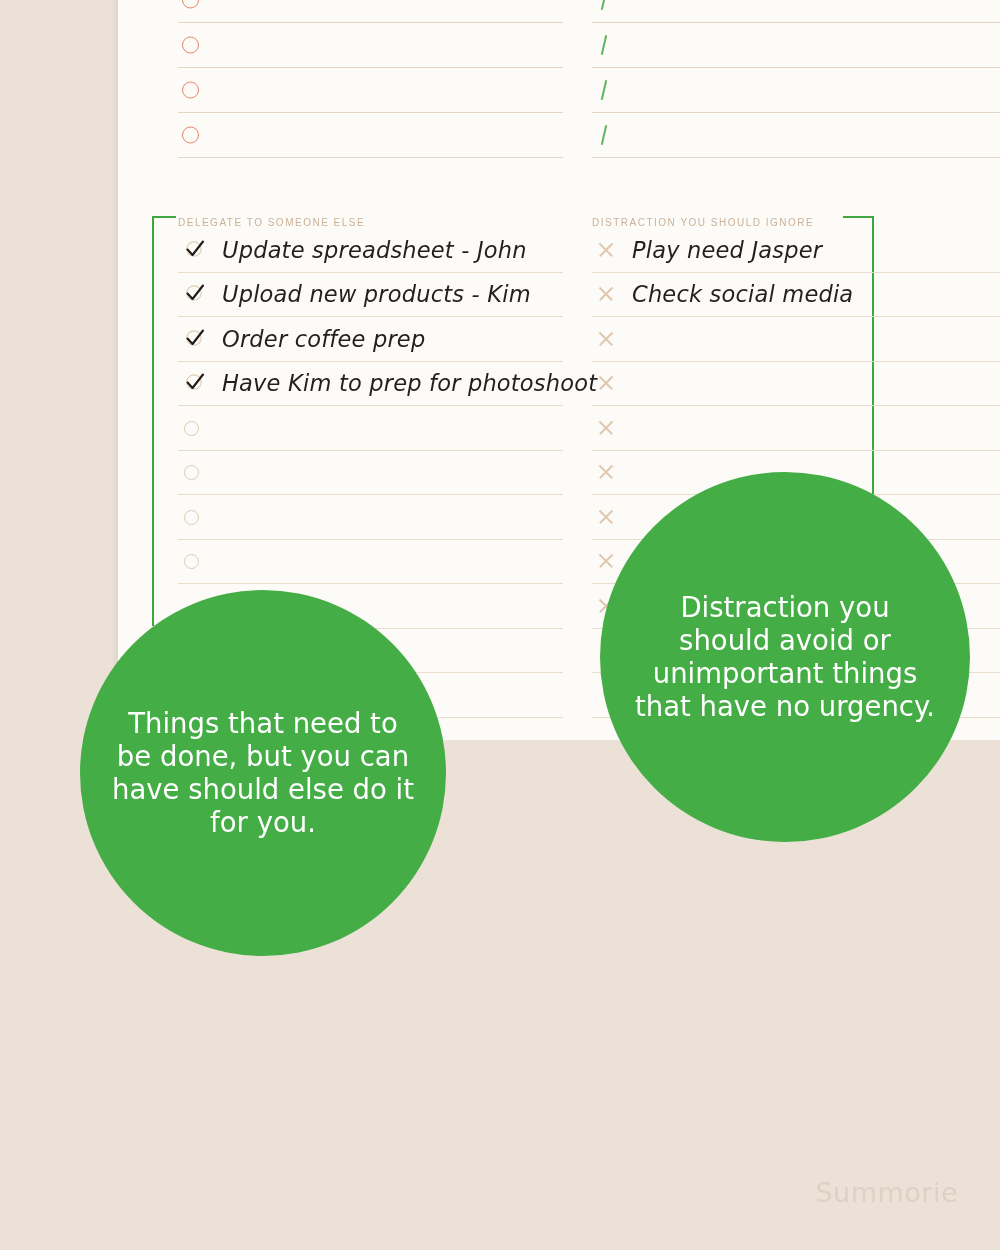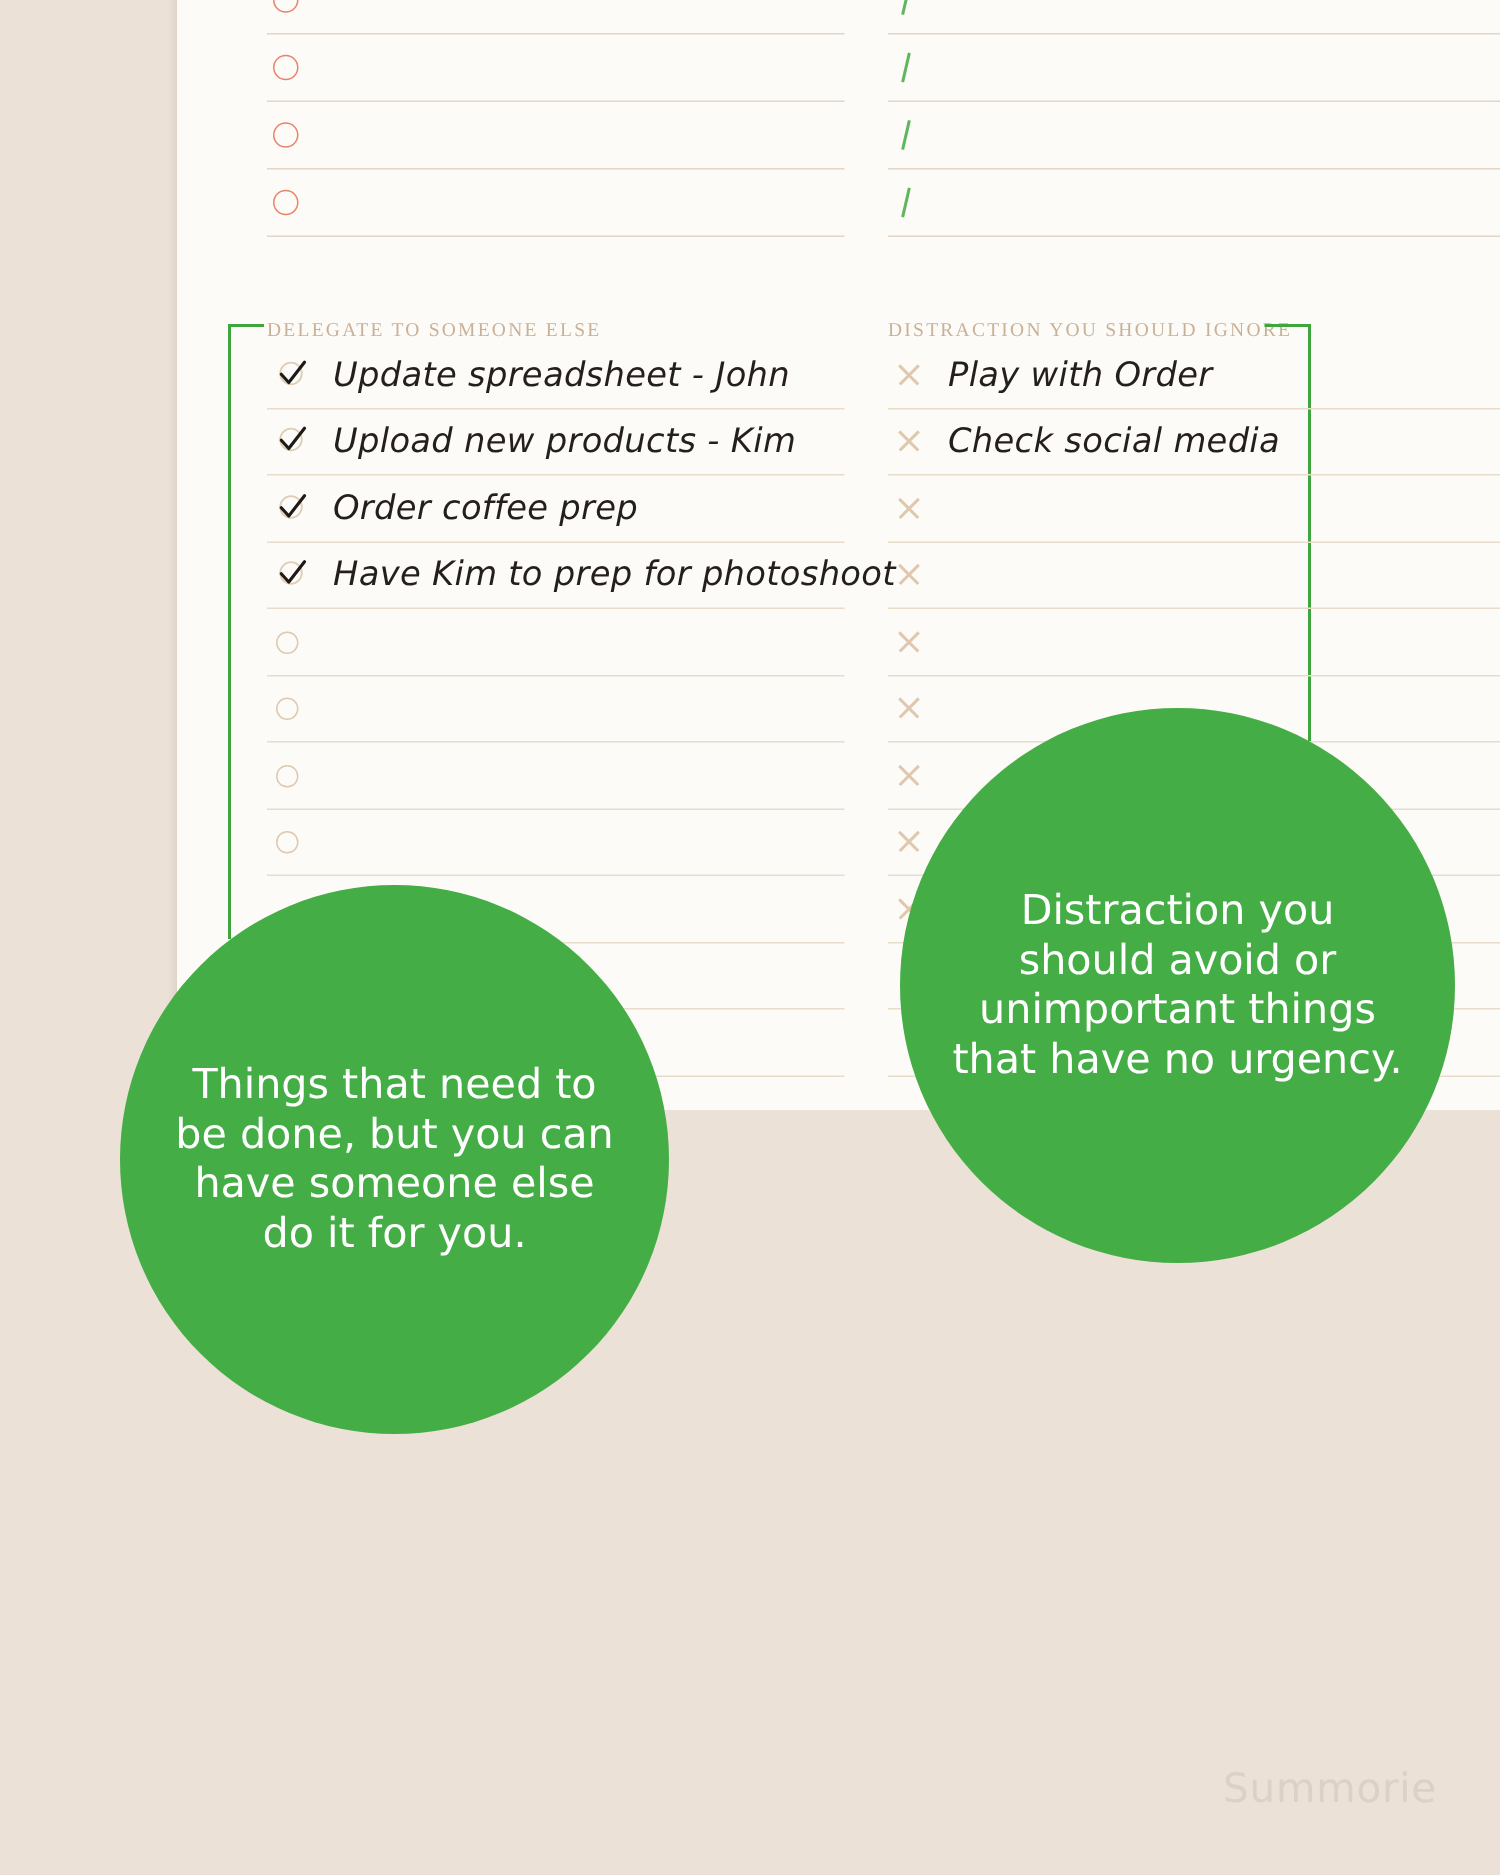--- a/index.html
+++ b/index.html
@@ -46,22 +46,22 @@
     content:"";position:absolute;left:7px;top:0;
     width:1.8px;height:20px;background:#5FB65C;
     transform:rotate(13deg);transform-origin:50% 50%;
   }
 
   
   .section-head{
     position:absolute;height:22px;
   }
   .section-label{
-    font-family:Liberation Serif, serif;
-    font-size:13px;letter-spacing:1.5px;
+    font-family:Liberation Sans, sans-serif;
+    font-size:10px;letter-spacing:1.5px;
     color:#C9B197;white-space:nowrap;
     position:absolute;bottom:0;margin-top:37px;
   }
   .head-left .section-label{left:0;}
   .head-right .section-label{left:0;}
 
   
   .brk{position:absolute;background:#3FA63E;}
 
   
@@ -273,21 +273,21 @@
 </div>
 <div class="brk" style="left:843px;top:216px;width:31px;height:2.2px;"></div>
 <div class="brk" style="left:871.8px;top:216px;width:2.2px;height:303px;"></div>
 
 <div class="col col-right" id="distraction-col" style="top:228px;width:408px;">
 
   <div class="row right">
     <span class="icon">
         <span class="xmark"></span>
       </span>
-    <span class="txt">Play with Order</span>
+    <span class="txt">Play need Jasper</span>
   </div>
   <div class="row right">
     <span class="icon">
         <span class="xmark"></span>
       </span>
     <span class="txt">Check social media</span>
   </div>
   <div class="row right">
     <span class="icon">
         <span class="xmark"></span>
@@ -332,20 +332,20 @@
   </div>
   <div class="row right">
     <span class="txt"></span>
   </div>
   <div class="row right">
     <span class="txt"></span>
   </div>
 </div>
 
 <div class="bubble" id="bubble-delegate">
-  <p>Things that need to be done, but you can have someone else do it for you.</p>
+  <p>Things that need to be done, but you can have should else do it for you.</p>
 </div>
 
 <div class="bubble" id="bubble-distraction">
   <p>Distraction you should avoid or unimportant things that have no urgency.</p>
 </div>
 
 <div id="watermark">Summorie</div>
 
 </body></html>

